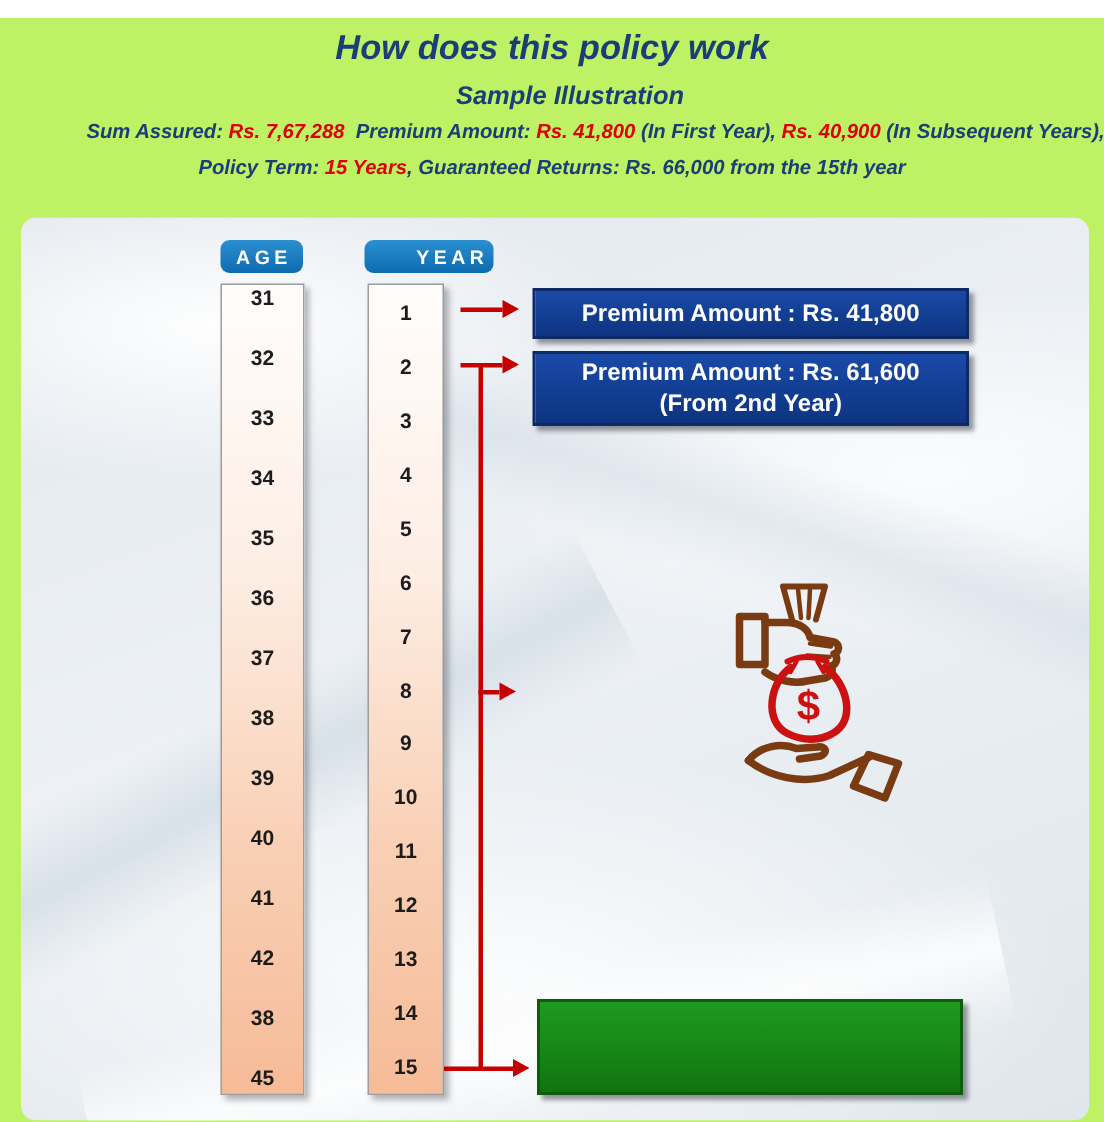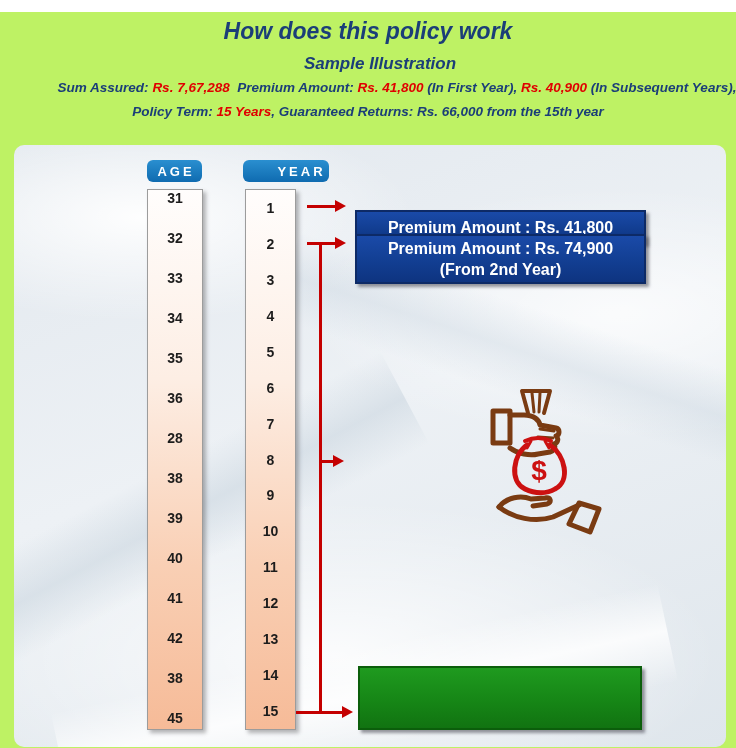--- a/index.html
+++ b/index.html
@@ -85,21 +85,21 @@
   
   .blue-box{
     position:absolute;left:341px;width:291px;box-sizing:border-box;
     background:linear-gradient(180deg,#1a4aa8 0%,#123e92 55%,#0e3480 100%);
     border:2px solid #0d2a66;
     box-shadow:3px 3px 3px rgba(70,70,80,0.55);
     color:#ffffff;font-weight:bold;text-align:center;
     display:flex;flex-direction:column;justify-content:center;
   }
   .blue-box .bb-line{font-size:16px;line-height:21px;}
-  .box-p1{top:65px;height:34px;}
+  .box-p1{top:47px;height:34px;}
   .box-p2{top:89px;height:50px;}
   .green-box{
     position:absolute;left:344px;top:521px;width:284px;height:64px;box-sizing:border-box;
     background:linear-gradient(180deg,#1f9a1f 0%,#168616 55%,#117311 100%);
     border:2px solid #0b5e0b;
     box-shadow:3px 3px 3px rgba(70,70,80,0.55);
     color:#ffffff;font-weight:bold;text-align:center;
     display:flex;flex-direction:column;justify-content:center;
   }
   .green-box .gb-line{font-size:17px;line-height:24px;}
@@ -129,21 +129,21 @@
     <div class="col-badge badge-age">AGE</div>
     <div class="col-badge badge-year">YEAR</div>
 
     <div class="column col-age">
         <div class="col-cell">31</div>
         <div class="col-cell">32</div>
         <div class="col-cell">33</div>
         <div class="col-cell">34</div>
         <div class="col-cell">35</div>
         <div class="col-cell">36</div>
-        <div class="col-cell">28</div>
+        <div class="col-cell">37</div>
         <div class="col-cell">38</div>
         <div class="col-cell">39</div>
         <div class="col-cell">40</div>
         <div class="col-cell">41</div>
         <div class="col-cell">42</div>
         <div class="col-cell">38</div>
         <div class="col-cell">45</div>
         <div class="col-cell">45</div>
       </div>
     <div class="column col-year">
@@ -175,21 +175,21 @@
     <div class="hline" style="left:305px;top:315px;width:14px;"></div>
     <div class="ahead" style="left:319px;top:310px;"></div>
 
     <div class="hline" style="left:282px;top:566px;width:46px;"></div>
     <div class="ahead" style="left:328px;top:561px;"></div>
 
     <div class="blue-box box-p1">
       <div class="bb-line">Premium Amount : Rs. 41,800</div>
     </div>
     <div class="blue-box box-p2">
-      <div class="bb-line">Premium Amount : Rs. 74,900</div>
+      <div class="bb-line">Premium Amount : Rs. 61,600</div>
       <div class="bb-line">(From 2nd Year)</div>
     </div>
 
 
     <svg class="money-icon" width="122" height="150" viewBox="0 0 122 150">
       <g fill="none" stroke="#7a3b12" stroke-width="5" stroke-linejoin="round" stroke-linecap="round">
 
         <path d="M41 28 L35 6 L63 6 L57 28" stroke-width="4"></path>
         <path d="M45 8 L47 27" stroke-width="3"></path>
         <path d="M53 8 L52 27" stroke-width="3"></path>

